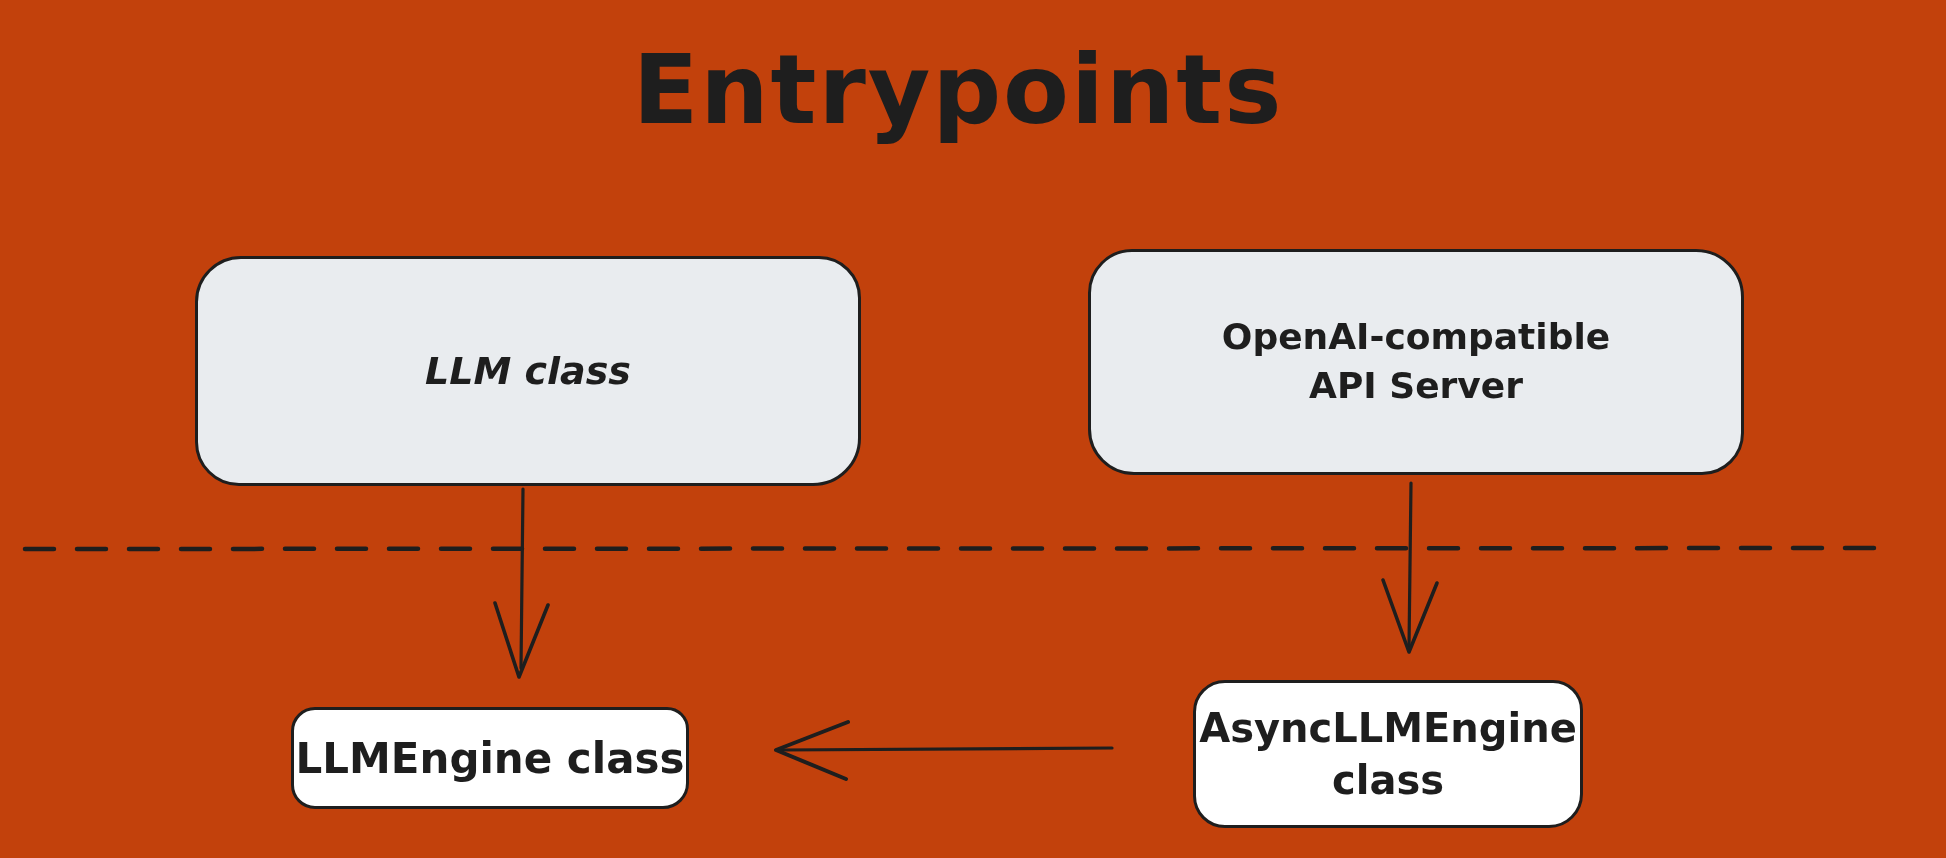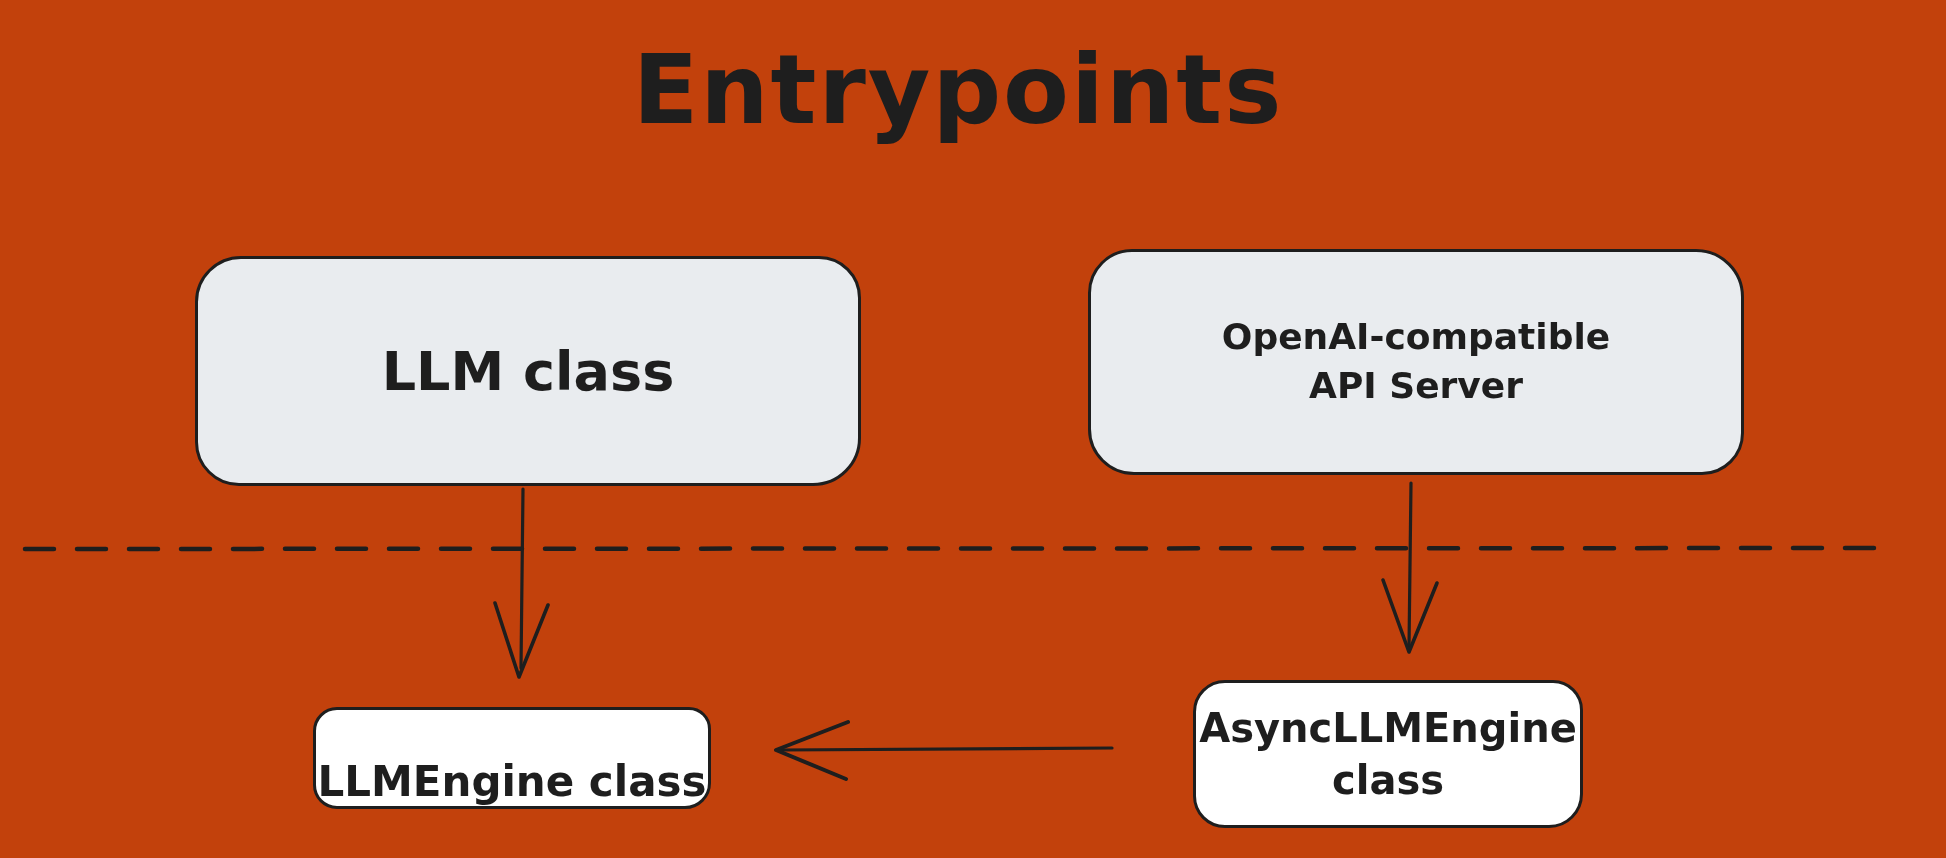--- a/index.html
+++ b/index.html
@@ -49,35 +49,35 @@
     font-weight: 700;
     color: #1e1e1e;
   }
   .node-fill-gray { background: #e9ecef; }
   .node-fill-white { background: #ffffff; }
 
   .node-llm {
     left: 195px; top: 256px;
     width: 666px; height: 230px;
     border-radius: 46px 42px 48px 44px;
-    font-size: 54px;
+    font-size: 38px;
+    font-style: italic;
   }
   .node-api {
     left: 1088px; top: 249px;
     width: 656px; height: 226px;
     border-radius: 44px 48px 42px 46px;
     font-size: 36px;
     line-height: 1.35;
   }
   .node-engine {
-    left: 313px; top: 707px;
+    left: 291px; top: 707px;
     width: 398px; height: 102px;
     border-radius: 24px 22px 26px 24px;
     font-size: 42px;
-    align-items: flex-end;
   }
   .node-async {
     left: 1155px; top: 680px;
     width: 390px; height: 148px;
     border-radius: 32px 30px 34px 32px;
     font-size: 40px;
     line-height: 1.3;
     margin-left: 38px;
   }
 </style>

